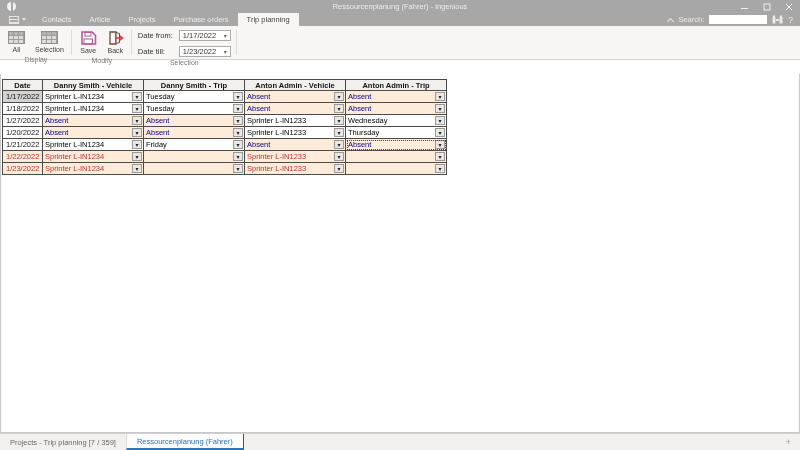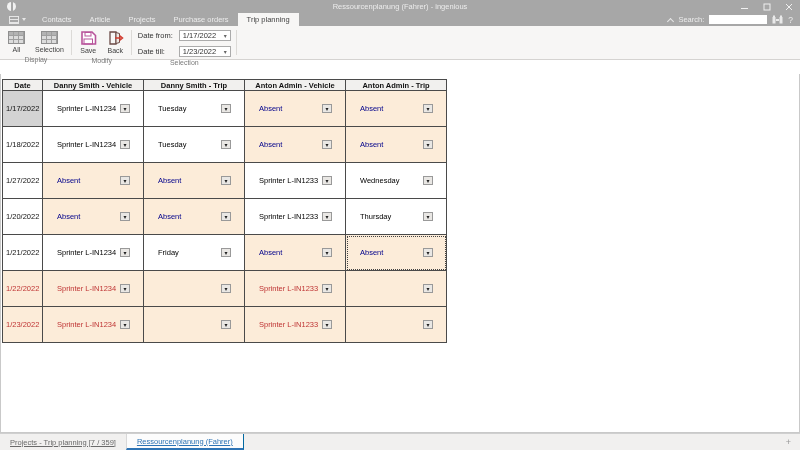--- a/index.html
+++ b/index.html
@@ -46,38 +46,38 @@
   .rcombo { width:52px; height:11px; border:1px solid #ababab; background:#fff; display:flex; align-items:center; justify-content:space-between; padding:0 3px; margin-left:3px; }
   .rcombo .car { font-size:6px; color:#666; line-height:1; }
 
   
   .content { position:absolute; top:74px; bottom:17px; left:0; right:0; background:#fff;
     border:1px solid #c9c9c9; border-top:none; padding:5px 0 0 1px; }
 
   table.grid { border-collapse:collapse; table-layout:fixed; width:444px; }
   .grid th { background:#f1f0ee; border:1px solid #4a4a4a; font-size:7.5px; font-weight:bold;
     height:11px; padding:0 1px; overflow:hidden; white-space:nowrap; color:#111; }
-  .grid td { border:1px solid #4a4a4a; height:11px; padding:12px; overflow:hidden; white-space:nowrap; font-size:7.5px; }
+  .grid td { border:1px solid #4a4a4a; height:11px; padding:0; overflow:hidden; white-space:nowrap; font-size:7.5px; }
   td.date { padding:0 2px 0 3px; color:#111; background:#fff; }
   td.date.sel { background:#d3d3d3; }
   td.date.wk { background:#fcecd9; color:#bf3434; }
   .combo { display:flex; align-items:center; height:11px; }
   .combo .val { flex:1; padding:0 1px 0 2px; overflow:hidden; }
   .dd { width:10px; height:9px; margin-right:1px; background:#e9e7e4; border:1px solid #999;
     display:flex; align-items:center; justify-content:center; flex:none; }
   .dd::after { content:"▾"; font-size:6px; color:#222; line-height:1; }
   td.c-w { background:#fff; color:#000; }
   td.c-a { background:#fcecd9; color:#00008b; }
   td.c-k { background:#fcecd9; color:#bf3434; }
   td.focus { outline:1px dotted #444; outline-offset:-2px; }
 
   
   .footer { position:absolute; left:0; right:0; bottom:0; height:17px; background:#f1f0ef;
     border-top:1px solid #cfcfcf; display:flex; align-items:stretch; font-size:7.5px; }
-  .ftab { display:flex; align-items:center; padding:0 10px; color:#6a6a6a;text-decoration:underline; }
+  .ftab { display:flex; align-items:center; padding:0 10px; color:#6a6a6a; }
   .ftab.active { background:#fcfcfc; color:#2e74b5; border-bottom:2px solid #2e74b5;
     border-left:1px solid #d8d8d8; border-right:1px solid #0369a1; }
   .fadd { margin-left:auto; color:#999; display:flex; align-items:center; padding:0 9px; font-size:9px; }
 </style>
 </head>
 <body>
 
 <div class="titlebar">
   <span class="logo"></span>
   <span class="win-title">Ressourcenplanung (Fahrer) - ingenious</span>

